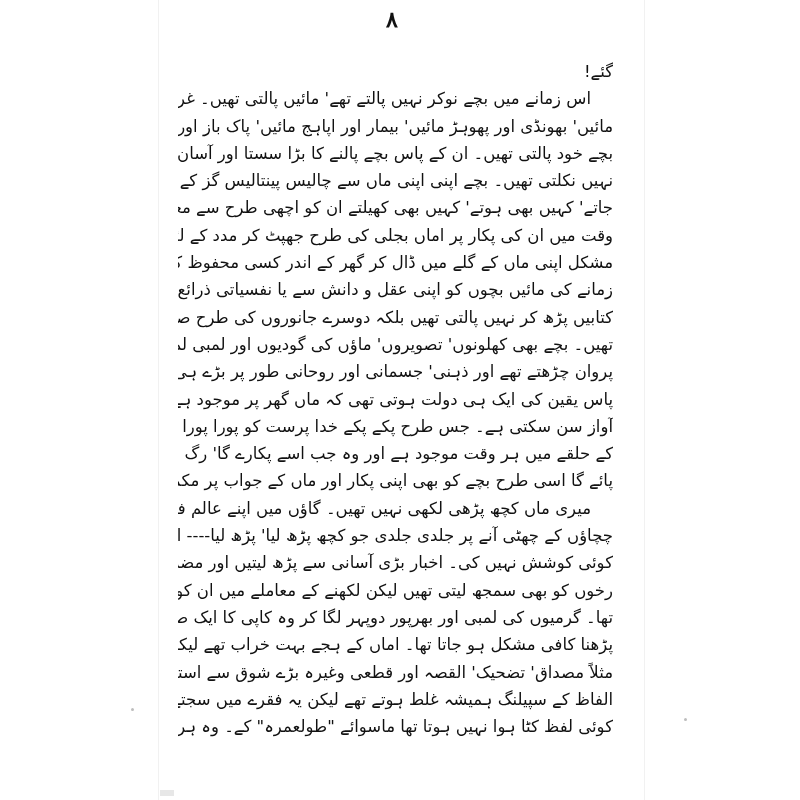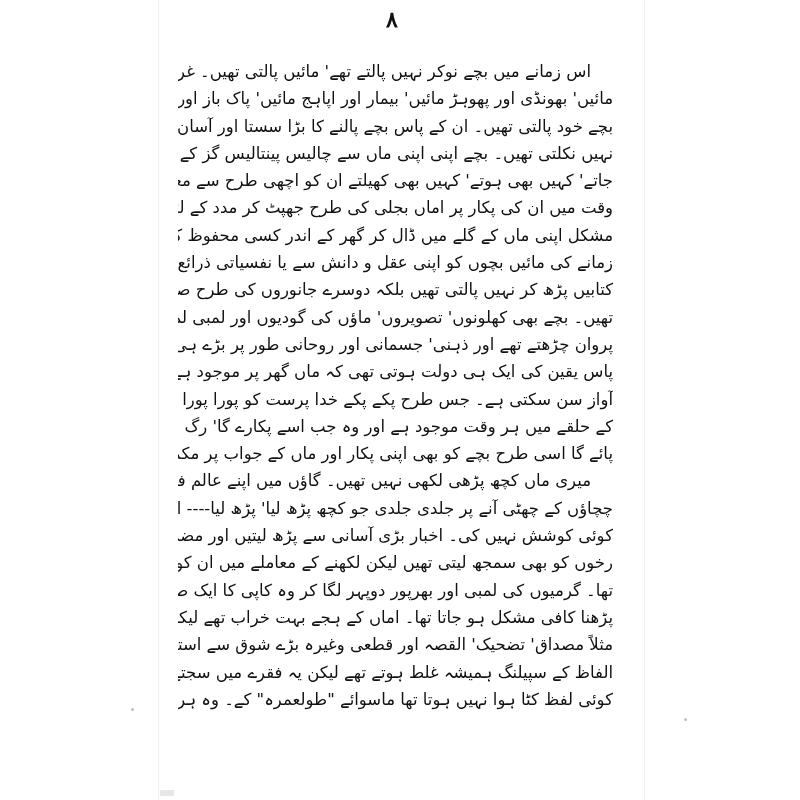--- a/index.html
+++ b/index.html
@@ -82,20 +82,21 @@
     }
   </style>
 </head>
 <body>
 
 <div class="page-sheet"></div>
 
 <div class="page-number">۸</div>
 
 <div class="text-block" id="text-block">
+    <span class="line heading-end">گئے!</span>
     <span class="line indent">اس زمانے میں بچے نوکر نہیں پالتے تھے' مائیں پالتی تھیں۔ غریب مائیں' امیر</span>
     <span class="line">مائیں' بھونڈی اور پھوہڑ مائیں' بیمار اور اپاہج مائیں' پاک باز اور طوائف مائیں سبھی اپنے</span>
     <span class="line">بچے خود پالتی تھیں۔ ان کے پاس بچے پالنے کا بڑا سستا اور آسان نسخہ تھا کہ وہ گھر سے باہر</span>
     <span class="line">نہیں نکلتی تھیں۔ بچے اپنی اپنی ماں سے چالیس پینتالیس گز کے ریڈ-ئس میں کہیں بھی</span>
     <span class="line">جاتے' کہیں بھی ہوتے' کہیں بھی کھیلتے ان کو اچھی طرح سے معلوم ہوتا تھا کہ مشکل</span>
     <span class="line">وقت میں ان کی پکار پر اماں بجلی کی طرح جھپٹ کر مدد کے لئے آموجود ہو گی اور وہ اپنی</span>
     <span class="line">مشکل اپنی ماں کے گلے میں ڈال کر گھر کے اندر کسی محفوظ کونے میں پہنچ جائیں گے۔ اس</span>
     <span class="line">زمانے کی مائیں بچوں کو اپنی عقل و دانش سے یا نفسیاتی ذرائع سے یا ڈاکٹر سپوک کی</span>
     <span class="line">کتابیں پڑھ کر نہیں پالتی تھیں بلکہ دوسرے جانوروں کی طرح صرف ممتا کے زور پر پالتی</span>
     <span class="line">تھیں۔ بچے بھی کھلونوں' تصویروں' ماؤں کی گودیوں اور لمبی لمبی کیمونی کیشنوں کے بغیر</span>

